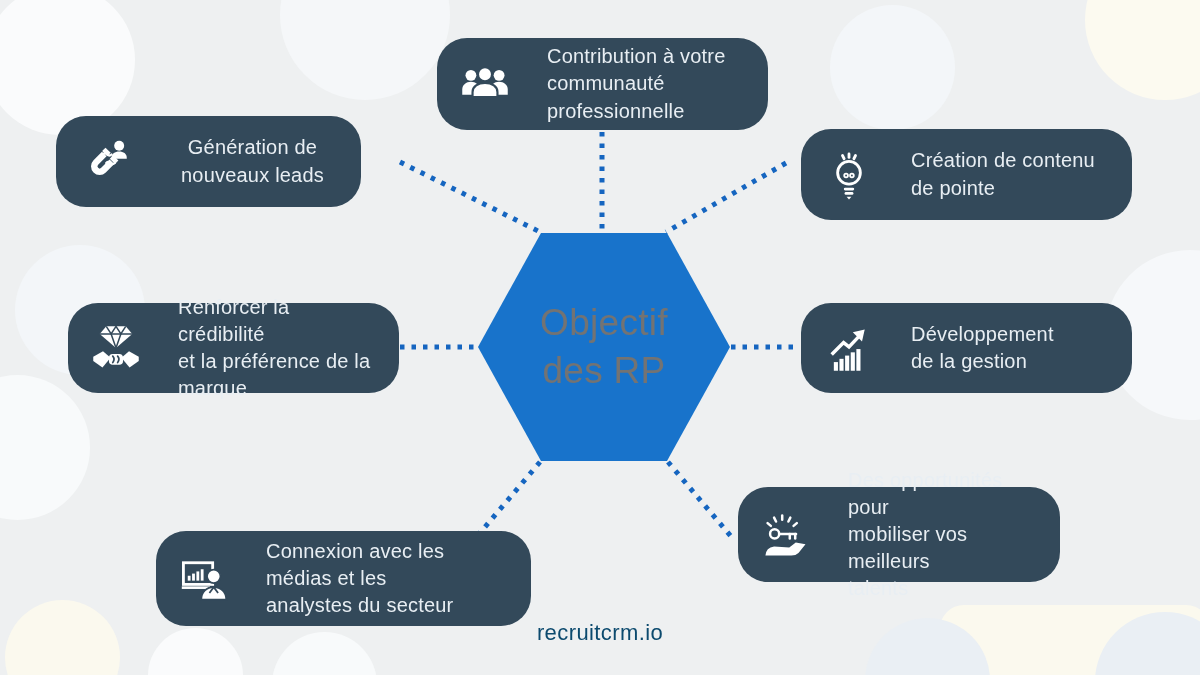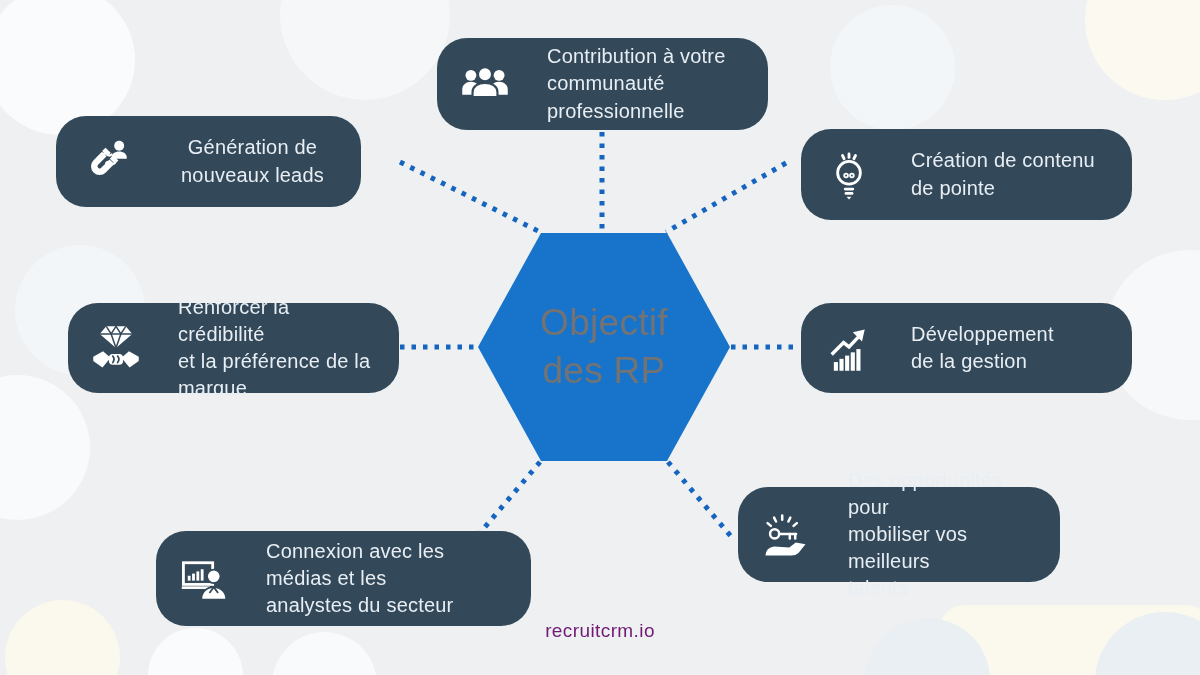--- a/index.html
+++ b/index.html
@@ -26,21 +26,21 @@
   .hex-wrap{position:absolute;left:478px;top:233px;width:252px;height:228px;}
   .hex-wrap svg{position:absolute;left:0;top:0;}
   .hex-label{
     position:absolute;left:0;top:0;width:252px;height:228px;
     display:flex;align-items:center;justify-content:center;text-align:center;
     color:#737373;font-size:37px;font-weight:500;line-height:1.3;
     white-space:pre-line;letter-spacing:0.3px;
   }
   .footer{
     position:absolute;left:0;right:0;top:620px;text-align:center;
-    color:#701a75;font-size:19px;font-weight:500;letter-spacing:0.4px;
+    color:#0c4a6e;font-size:22px;font-weight:500;letter-spacing:0.4px;
   }
 </style>
 </head>
 <body>
 
 <div>
   <div class="bg-shape" style="left:-15px;top:-15px;width:150px;height:150px;background:#fafbfc;"></div>
   <div class="bg-shape" style="left:280px;top:-70px;width:170px;height:170px;background:#f5f7f9;"></div>
   <div class="bg-shape" style="left:1085px;top:-60px;width:160px;height:160px;background:#fcfaf0;"></div>
   <div class="bg-shape" style="left:830px;top:5px;width:125px;height:125px;background:#f3f6f9;"></div>

